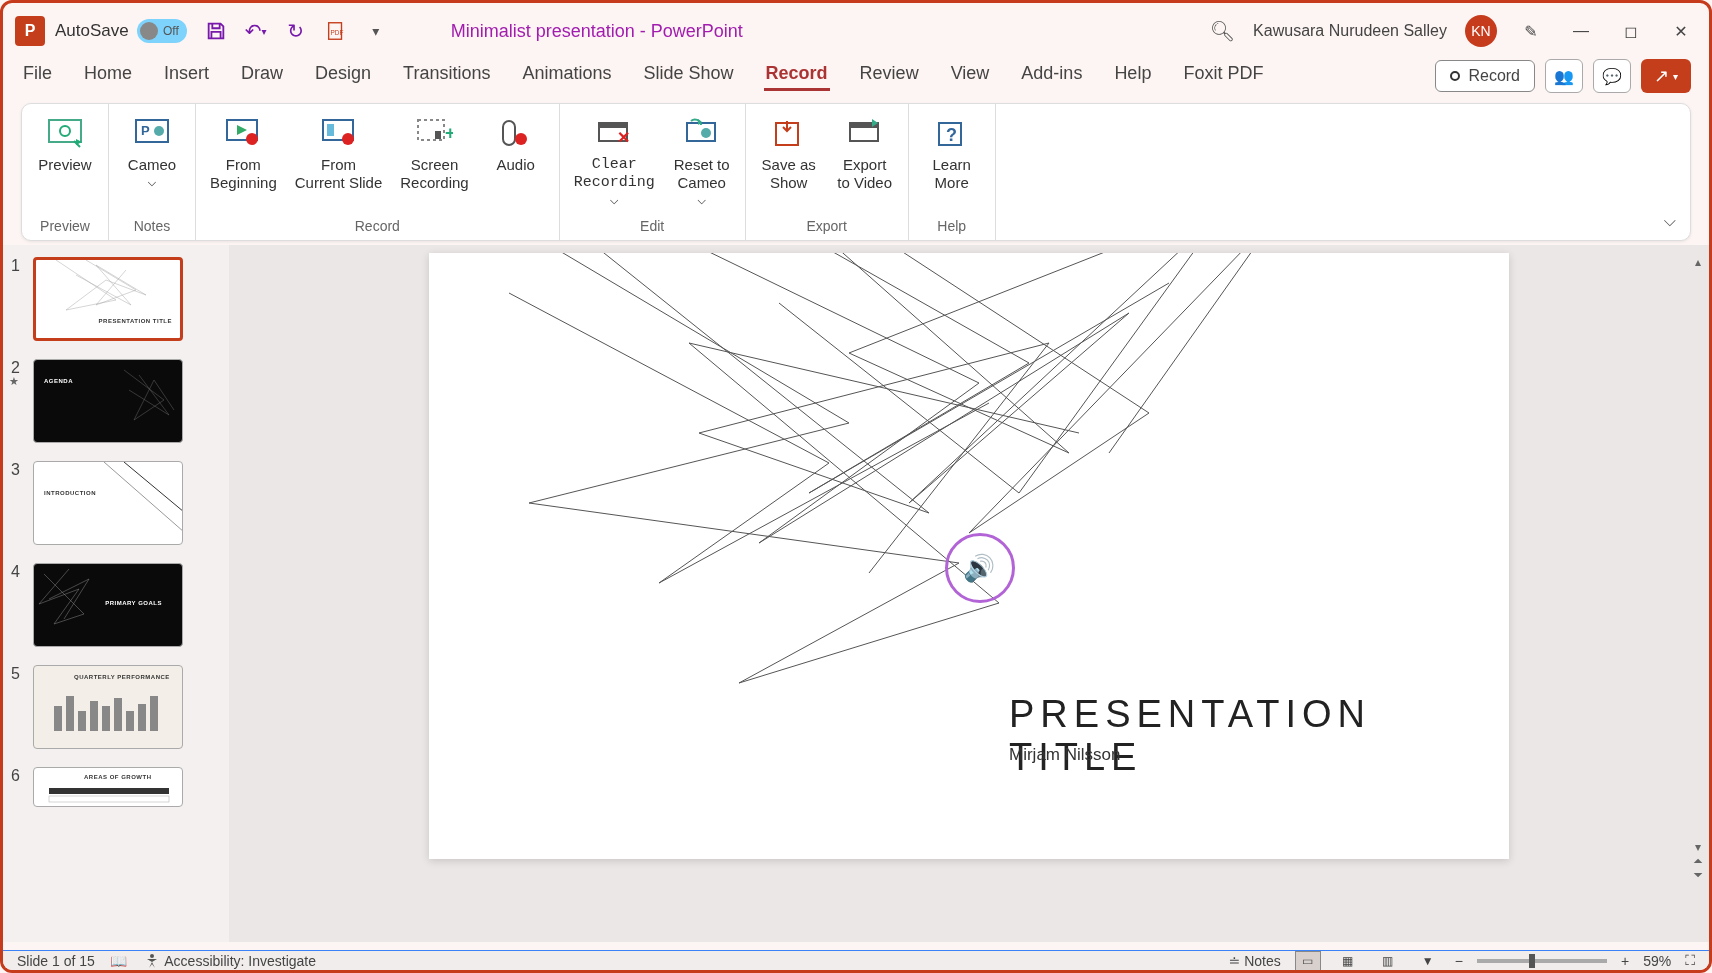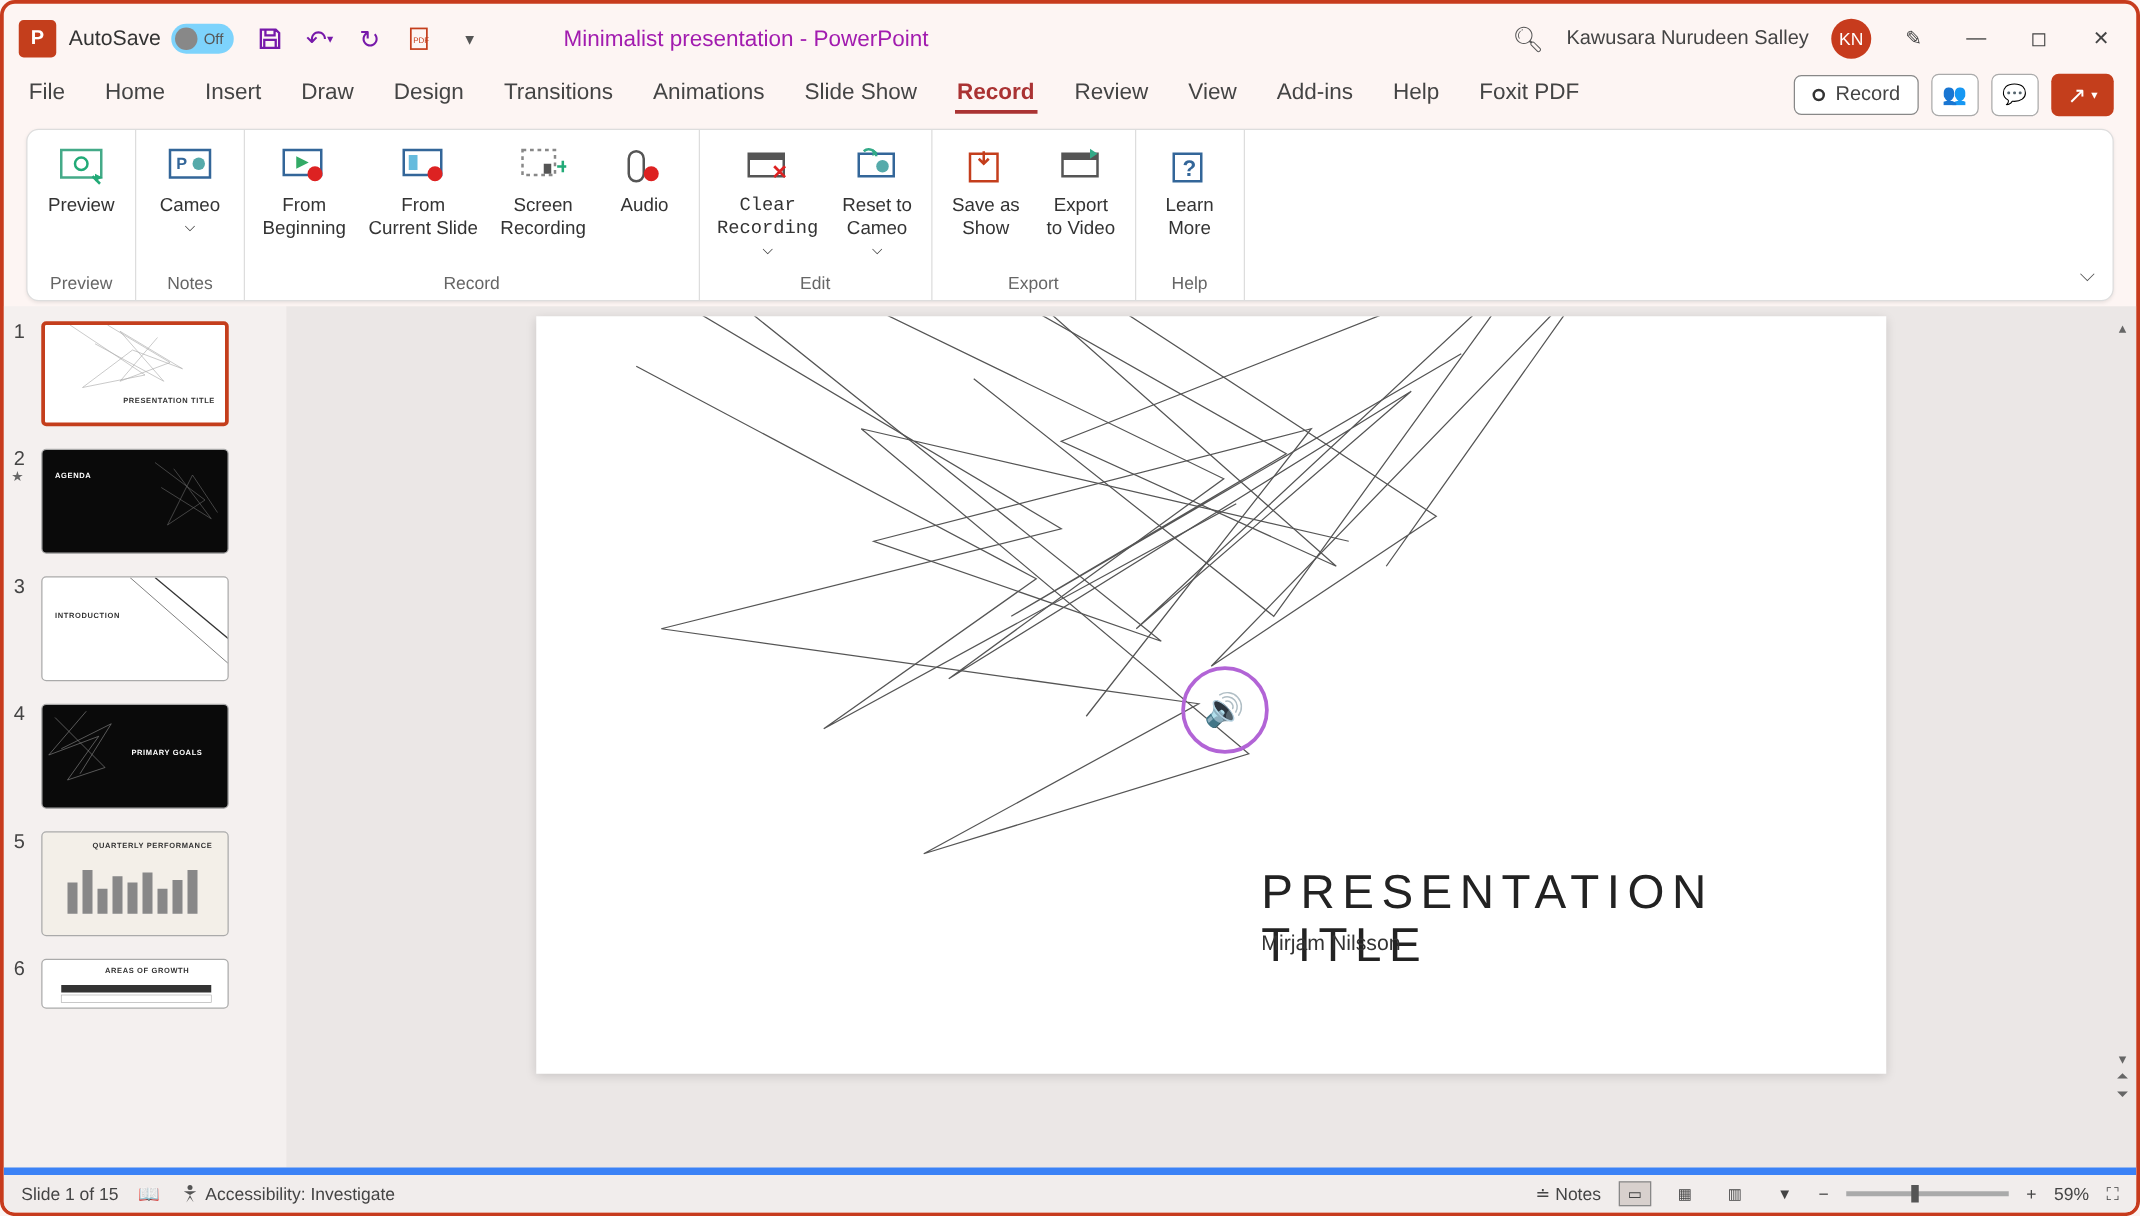--- a/index.html
+++ b/index.html
@@ -58,21 +58,21 @@
 .slide-area { flex: 1; background: #ebe7e6; display: flex; align-items: flex-start; justify-content: center; padding: 8px 20px; position: relative; overflow: hidden; }
 .slide-area::-webkit-scrollbar { width: 16px; }
 .slide { width: 1080px; height: 606px; background: #fff; box-shadow: 0 2px 8px rgba(0,0,0,0.15); position: relative; overflow: hidden; }
 .slide-title { position: absolute; left: 580px; top: 440px; font-size: 38px; letter-spacing: 6px; font-weight: 400; color: #222; }
 .slide-sub { position: absolute; left: 580px; top: 492px; font-size: 17px; color: #333; }
 .audio-circle { position: absolute; left: 516px; top: 280px; width: 70px; height: 70px; border: 3px solid #b264d6; border-radius: 50%; display: flex; align-items: center; justify-content: center; color: #aaa; font-size: 26px; }
 .vscroll-right { position: absolute; right: 4px; top: 10px; width: 14px; height: 90%; }
 .vscroll-right .arrow { font-size: 12px; color: #666; text-align: center; }
 
 
-.statusbar { position: absolute; bottom: 0; left: 0; right: 0; height: 36px; background: #f1edec; border-top: 6px solid #3b82f6; display: flex; align-items: center; padding: 0 14px; font-size: 14px; color: #444; gap: 16px; }
+.statusbar { position: absolute; bottom: 0; left: 0; right: 0; height: 20px; background: #f1edec; border-top: 1px solid #3b82f6; display: flex; align-items: center; padding: 0 14px; font-size: 14px; color: #444; gap: 16px; }
 .statusbar .right { margin-left: auto; display: flex; align-items: center; gap: 14px; }
 .view-btn { width: 26px; height: 20px; border: 1px solid #888; display: flex; align-items: center; justify-content: center; font-size: 12px; }
 .view-btn.active { background: #d8d0cd; }
 .zoom-slider { width: 130px; height: 4px; background: #aaa; position: relative; }
 .zoom-slider .handle { position: absolute; left: 40%; top: -5px; width: 6px; height: 14px; background: #555; }
 
 svg.geo-lines { position: absolute; top: 0; left: 0; }
 </style>
 </head>
 <body>

